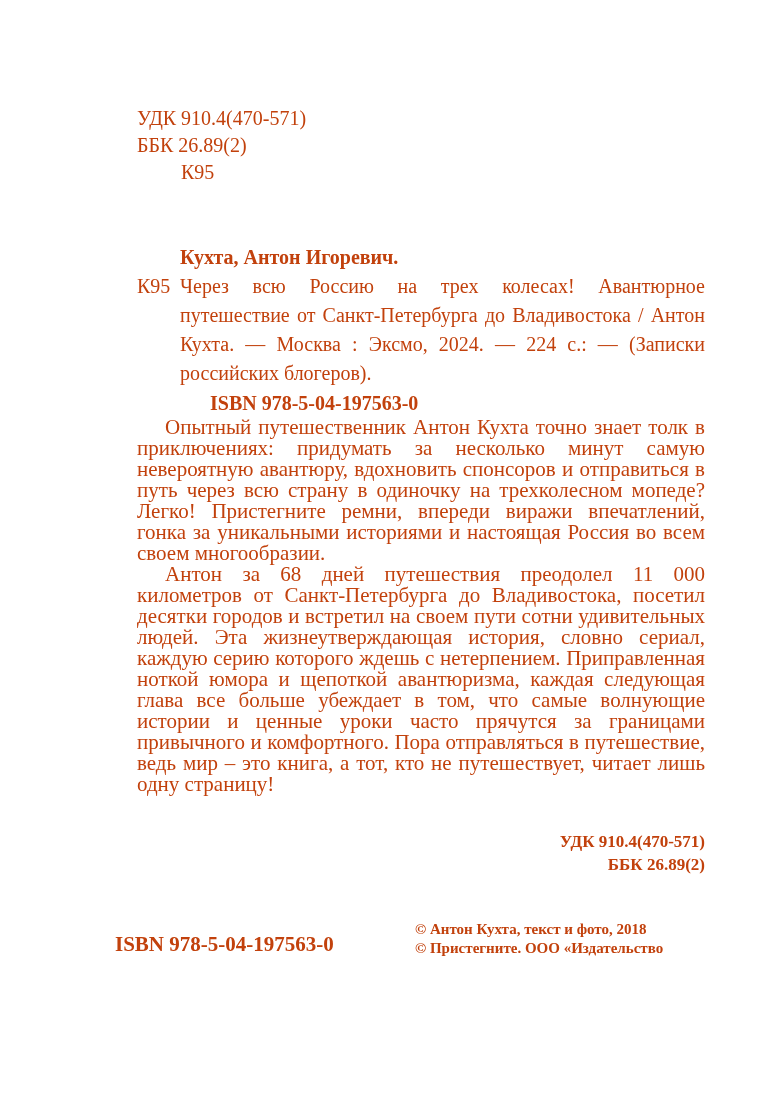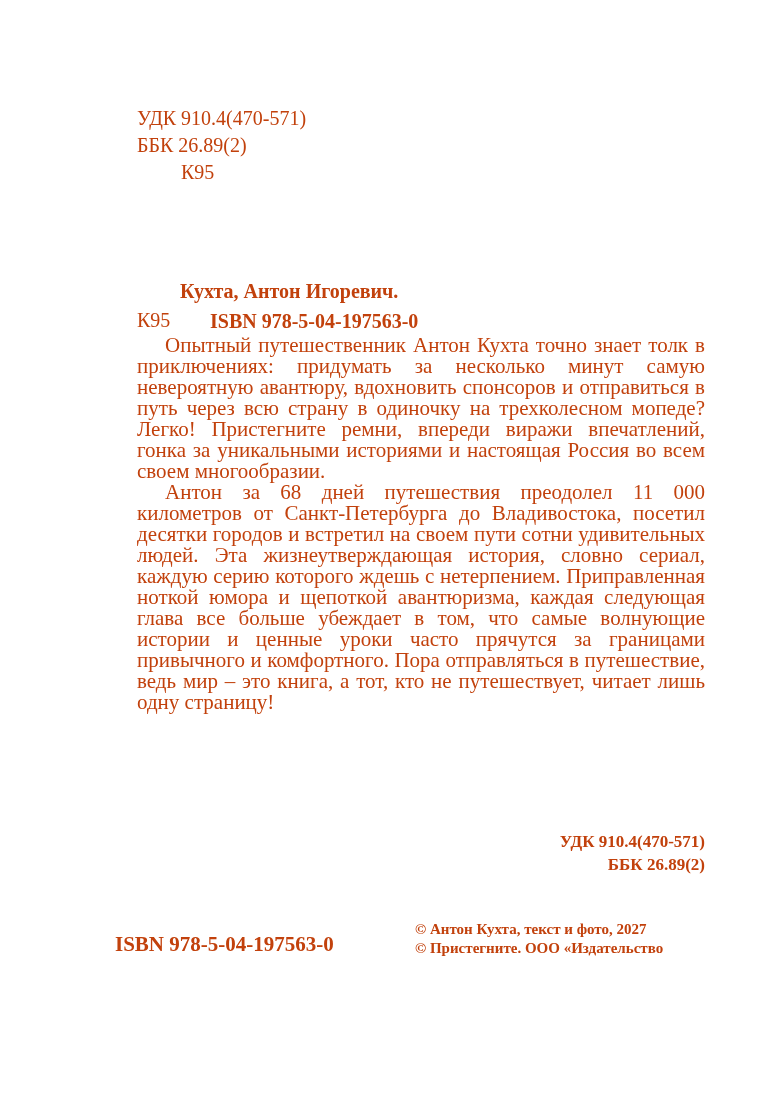--- a/index.html
+++ b/index.html
@@ -21,21 +21,21 @@
     padding: 105px 83px 0 117px;
   }
   .top-codes {
     font-size: 20px;
     line-height: 27px;
   }
   .code-indent {
     margin-left: 44px;
   }
   .author-heading {
-    margin-top: 91px;
+    margin-top: 57px;
     margin-left: 43px;
     font-size: 20px;
     font-weight: bold;
     line-height: 29px;
   }
   .bib {
     position: relative;
     padding-left: 43px;
     font-size: 20px;
     line-height: 29px;
@@ -101,33 +101,34 @@
     <div class="top-codes">
       <div>УДК 910.4(470-571)</div>
       <div>ББК 26.89(2)</div>
       <div class="code-indent">К95</div>
     </div>
 
     <div class="author-heading">Кухта, Антон Игоревич.</div>
 
     <div class="bib">
       <span class="bib-code">К95</span>
+      <span>Через всю Россию на трех колесах! Авантюрное путешествие от Санкт-Петербурга до Владивостока / Антон Кухта. — Москва : Эксмо, 2024.  — 224 с.: — (Записки российских блогеров).</span>
     </div>
 
     <div class="isbn-entry">ISBN 978-5-04-197563-0</div>
 
     <p class="annotation">Опытный путешественник Антон Кухта точно знает толк в приключениях: придумать за несколько минут самую невероятную авантюру, вдохновить спонсоров и отправиться в путь через всю страну в одиночку на трехколесном мопеде? Легко! Пристегните ремни, впереди виражи впечатлений, гонка за уникальными историями и настоящая Россия во всем своем многообразии.</p>
     <p class="annotation">Антон за 68 дней путешествия преодолел 11 000 километров от Санкт-Петербурга до Владивостока, посетил десятки городов и встретил на своем пути сотни удивительных людей. Эта жизнеутверждающая история, словно сериал, каждую серию которого ждешь с нетерпением. Приправленная ноткой юмора и щепоткой авантюризма, каждая следующая глава все больше убеждает в том, что самые волнующие истории и ценные уроки часто прячутся за границами привычного и комфортного. Пора отправляться в путешествие, ведь мир – это книга, а тот, кто не путешествует, читает лишь одну страницу!</p>
 
   </div>
 
   <div class="bottom-codes">
     <div>УДК 910.4(470-571)</div>
     <div>ББК 26.89(2)</div>
   </div>
 
   <div class="isbn-bottom">ISBN 978-5-04-197563-0</div>
 
   <div class="copyright">
-    <div>© Антон Кухта, текст и фото, 2027</div>
+    <div>© Антон Кухта, текст и фото, 2018</div>
     <div>© Пристегните. ООО «Издательство</div>
   </div>
 </div>
 
 </body></html>

